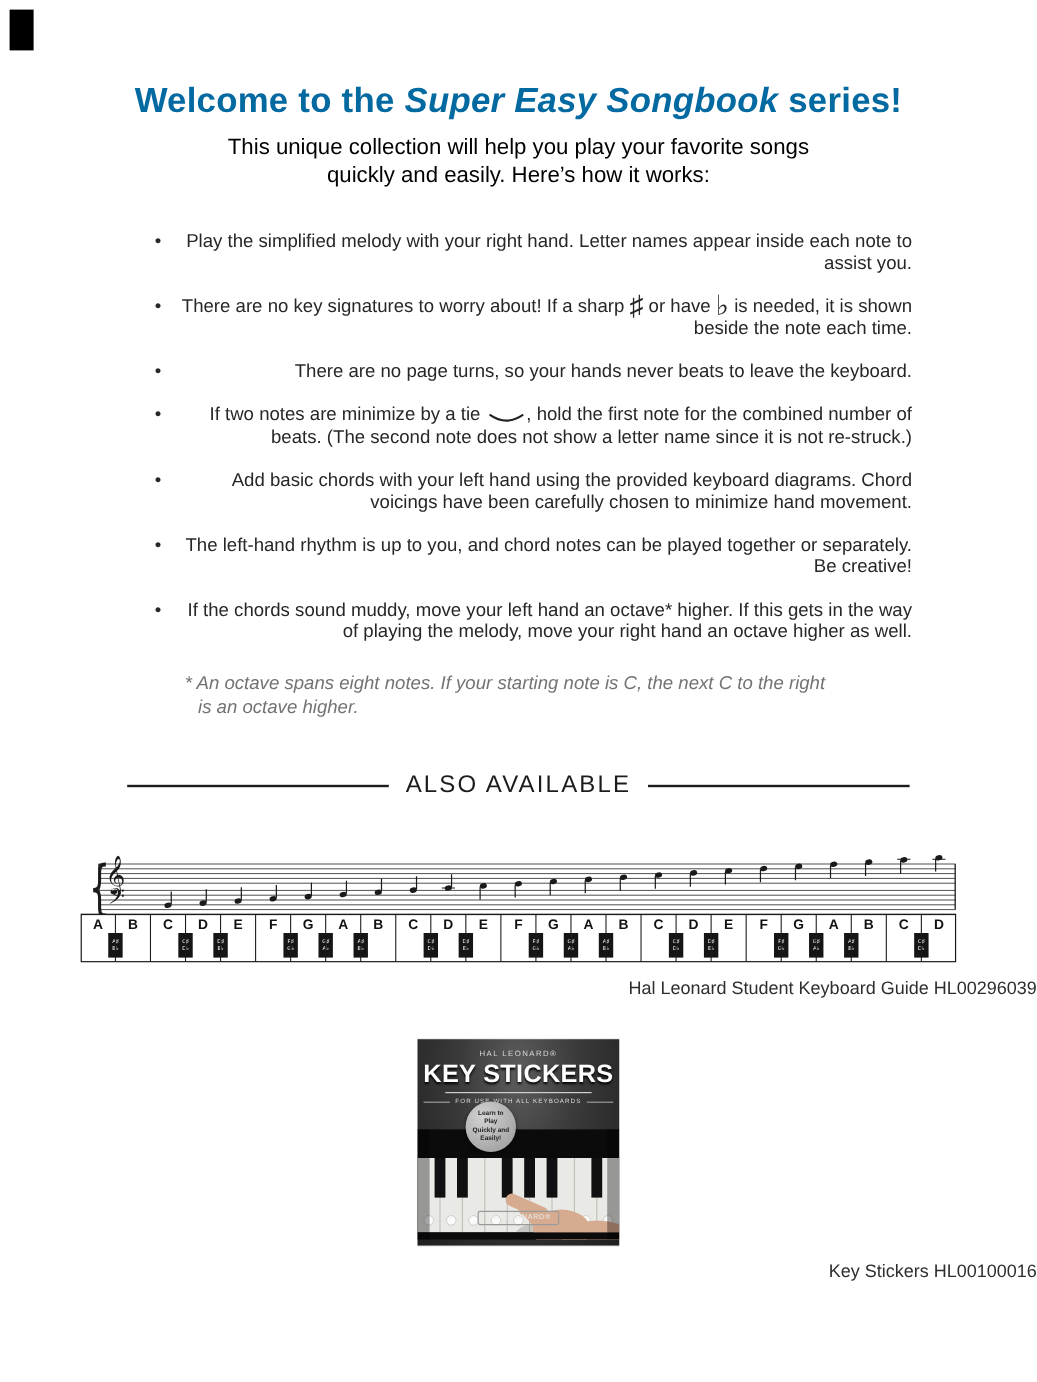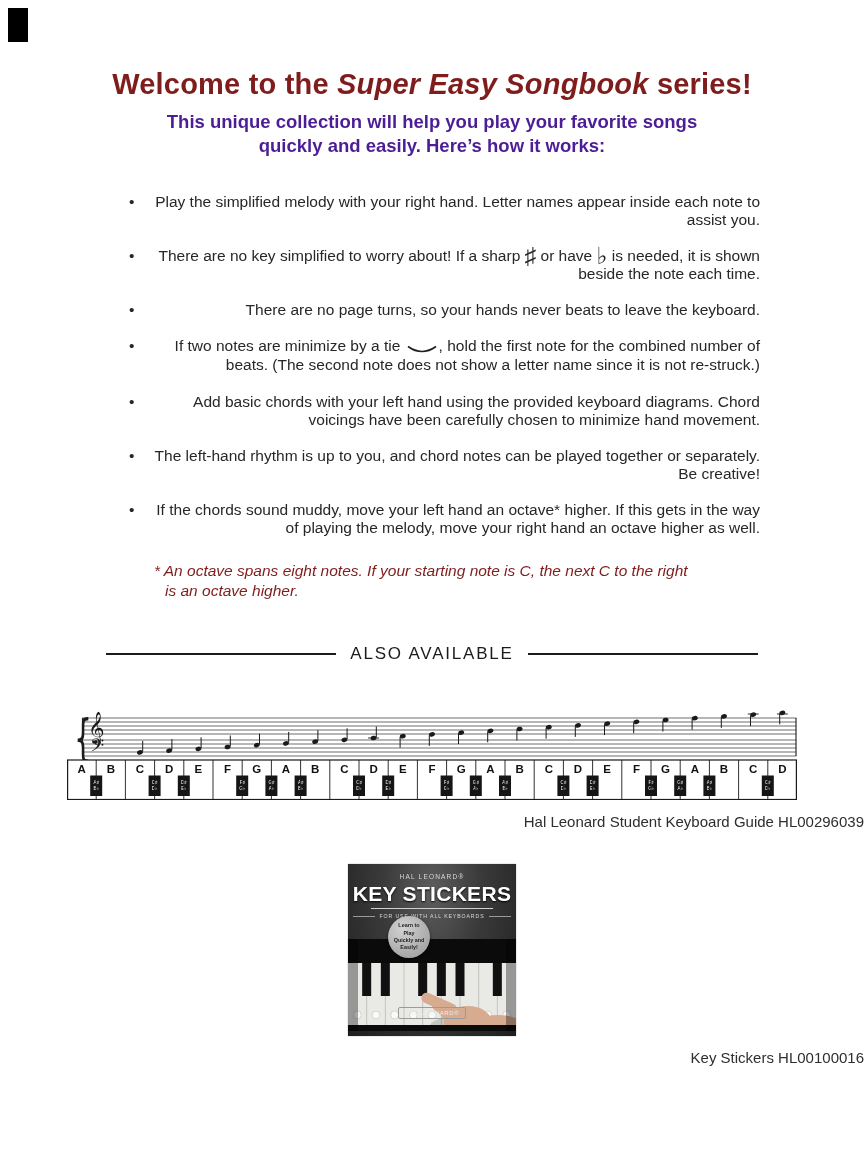--- a/index.html
+++ b/index.html
@@ -2,33 +2,33 @@
 <html><head>
 <meta charset="utf-8">
 <style>
   * { margin:0; padding:0; box-sizing:border-box; }
   html,body { background:#ffffff; }
   .page{
     position:relative; width:864px; height:1152px; background:#ffffff;
     font-family:"Liberation Sans","DejaVu Sans",sans-serif; color:#262626; overflow:hidden;
   }
   .corner-mark{ position:absolute; left:8px; top:8px; width:20px; height:34px; background:#000; }
-  .title{ margin-top:68px; text-align:center; font-size:29px; font-weight:700; color:#7f1d1d; letter-spacing:.2px; }
+  .title{ margin-top:68px; text-align:center; font-size:29px; font-weight:700; color:#0369a1; letter-spacing:.2px; }
   .title em{ font-style:italic; }
-  .subtitle{ margin-top:9px; text-align:center; font-size:18.5px; font-weight:700; line-height:1.32; color:#4c1d95; }
+  .subtitle{ margin-top:9px; text-align:center; font-size:18.5px; font-weight:400; line-height:1.32; color:#000000; }
   .bullets{ list-style:none; margin:34px 0 0 128px; width:632px; }
   .bullets li{ position:relative; padding-left:18px; font-size:15.5px; line-height:1.17; margin-bottom:18px; color:#272727;text-align:right; }
   .bullets li::before{ content:"\2022"; position:absolute; left:1px; top:0; }
   .music-sym{ font-size:1.5em; line-height:0; vertical-align:-0.12em; font-weight:400; }
   .tie{ display:inline-block; vertical-align:-5px; margin:0 1px; line-height:0; }
-  .footnote{ margin:24px 0 0 154px; font-style:italic; font-size:15.5px; line-height:1.25; color:#7f1d1d; }
+  .footnote{ margin:24px 0 0 154px; font-style:italic; font-size:15.5px; line-height:1.25; color:#737373; }
   .footnote .fn2{ margin-left:11px; }
   .divider{ display:flex; align-items:center; width:652px; margin:44px auto 0; }
   .rule{ flex:1; height:2px; background:#1c1c1c; }
-  .divider-label{ padding:0 14px; font-size:17px; letter-spacing:1.8px; color:#1c1c1c; }
+  .divider-label{ padding:0 14px; font-size:20px; letter-spacing:1.8px; color:#1c1c1c; }
   .kb-wrap{ margin:44px auto 0; width:730px; height:92px; }
   .caption{ text-align:right; font-size:15px; color:#2e2e2e; margin-top:13px; }
   .cover{
     position:relative; width:168px; height:172px; margin:34px auto 0;
     background:radial-gradient(ellipse at 50% 16%, #5d5d5d 0%, #3a3a3a 42%, #1e1e1e 100%);
     box-shadow:0 0 1px #888;
   }
   .cover-top{ padding-top:9px; text-align:center; }
   .brand{ font-size:6.5px; letter-spacing:1.2px; color:#d9d9d9; }
   .cover-title{ font-size:21px; font-weight:700; color:#ffffff; margin-top:2px; letter-spacing:.3px; text-shadow:0 1px 2px #000; }
@@ -55,21 +55,21 @@
 
   <h1 class="title"><span>Welcome to the </span><em>Super Easy Songbook</em><span> series!</span></h1>
 
   <div class="subtitle">
     <div>This unique collection will help you play your favorite songs</div>
     <div>quickly and easily. Here’s how it works:</div>
   </div>
 
   <ul class="bullets">
       <li><span>Play the simplified melody with your right hand. Letter names appear inside each note to assist you.</span></li>
-      <li><span>There are no key simplified to worry about! If a sharp </span><span class="music-sym">♯</span><span> or have </span><span class="music-sym">♭</span><span> is needed, it is shown beside the note each time.</span></li>
+      <li><span>There are no key signatures to worry about! If a sharp </span><span class="music-sym">♯</span><span> or have </span><span class="music-sym">♭</span><span> is needed, it is shown beside the note each time.</span></li>
       <li><span>There are no page turns, so your hands never beats to leave the keyboard.</span></li>
       <li><span>If two notes are minimize by a tie </span><span class="tie"><svg width="32" height="12" viewBox="0 0 32 12">
             <path d="M2,2.5 Q16,12.5 30,2.5" fill="none" stroke="#222" stroke-width="1.7"></path>
           </svg></span><span>, hold the first note for the combined number of beats. (The second note does not show a letter name since it is not re-struck.)</span></li>
       <li><span>Add basic chords with your left hand using the provided keyboard diagrams. Chord voicings have been carefully chosen to minimize hand movement.</span></li>
       <li><span>The left-hand rhythm is up to you, and chord notes can be played together or separately. Be creative!</span></li>
       <li><span>If the chords sound muddy, move your left hand an octave* higher. If this gets in the way of playing the melody, move your right hand an octave higher as well.</span></li>
     </ul>
 
   <div class="footnote">

